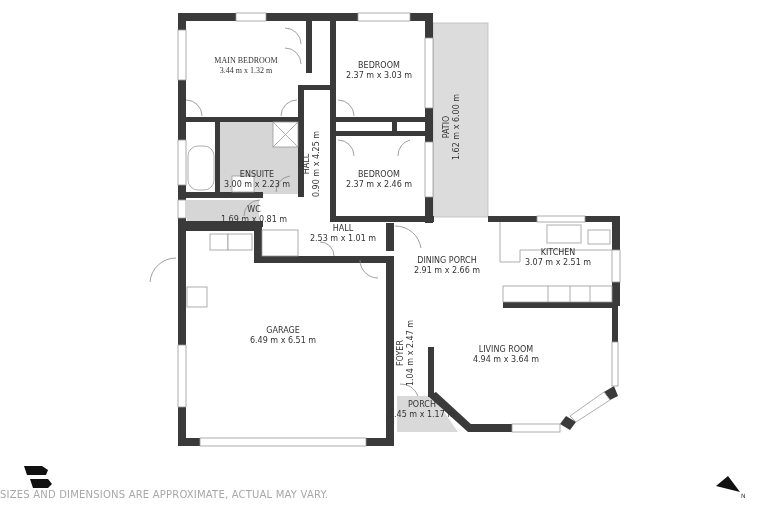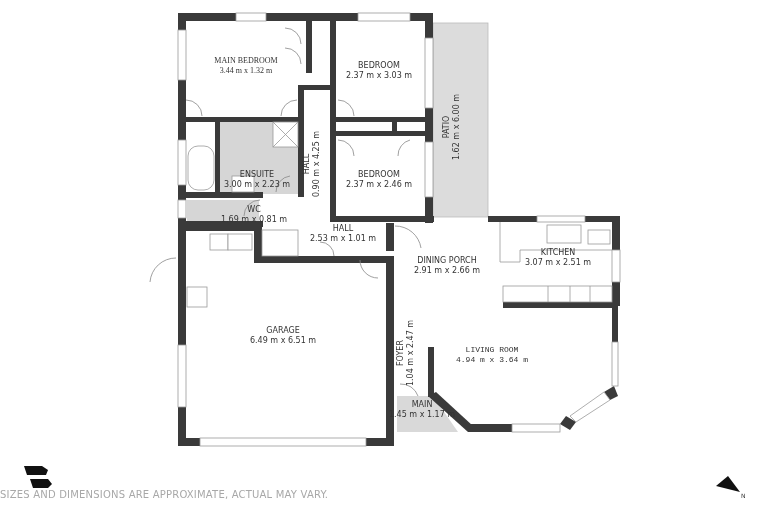--- a/index.html
+++ b/index.html
@@ -161,26 +161,26 @@
   <div>3.07 m x 2.51 m</div>
 </div>
 <div class="lbl" style="left:283px; top:336px;">
   <div>GARAGE</div>
   <div>6.49 m x 6.51 m</div>
 </div>
 <div class="lbl rot" style="left:406px; top:353px;">
   <div>FOYER</div>
   <div>1.04 m x 2.47 m</div>
 </div>
-<div class="lbl" style="left:492px; top:355px;font-family:Liberation Mono, monospace;">
+<div class="lbl" style="left:506px; top:355px;">
   <div>LIVING ROOM</div>
   <div>4.94 m x 3.64 m</div>
 </div>
 <div class="lbl" style="left:422px; top:410px;">
-  <div>MAIN</div>
+  <div>PORCH</div>
   <div>1.45 m x 1.17 m</div>
 </div>
 
 <svg class="logo" width="32" height="24" viewBox="0 0 32 24">
   <polygon points="2,0 20,0 26,4 24,9 5,9" fill="#111"></polygon>
   <polygon points="8,13 26,13 30,18 26,22 11,22" fill="#111"></polygon>
 </svg>
 
 <div class="footer-note">SIZES AND DIMENSIONS ARE APPROXIMATE, ACTUAL MAY VARY.</div>
 

